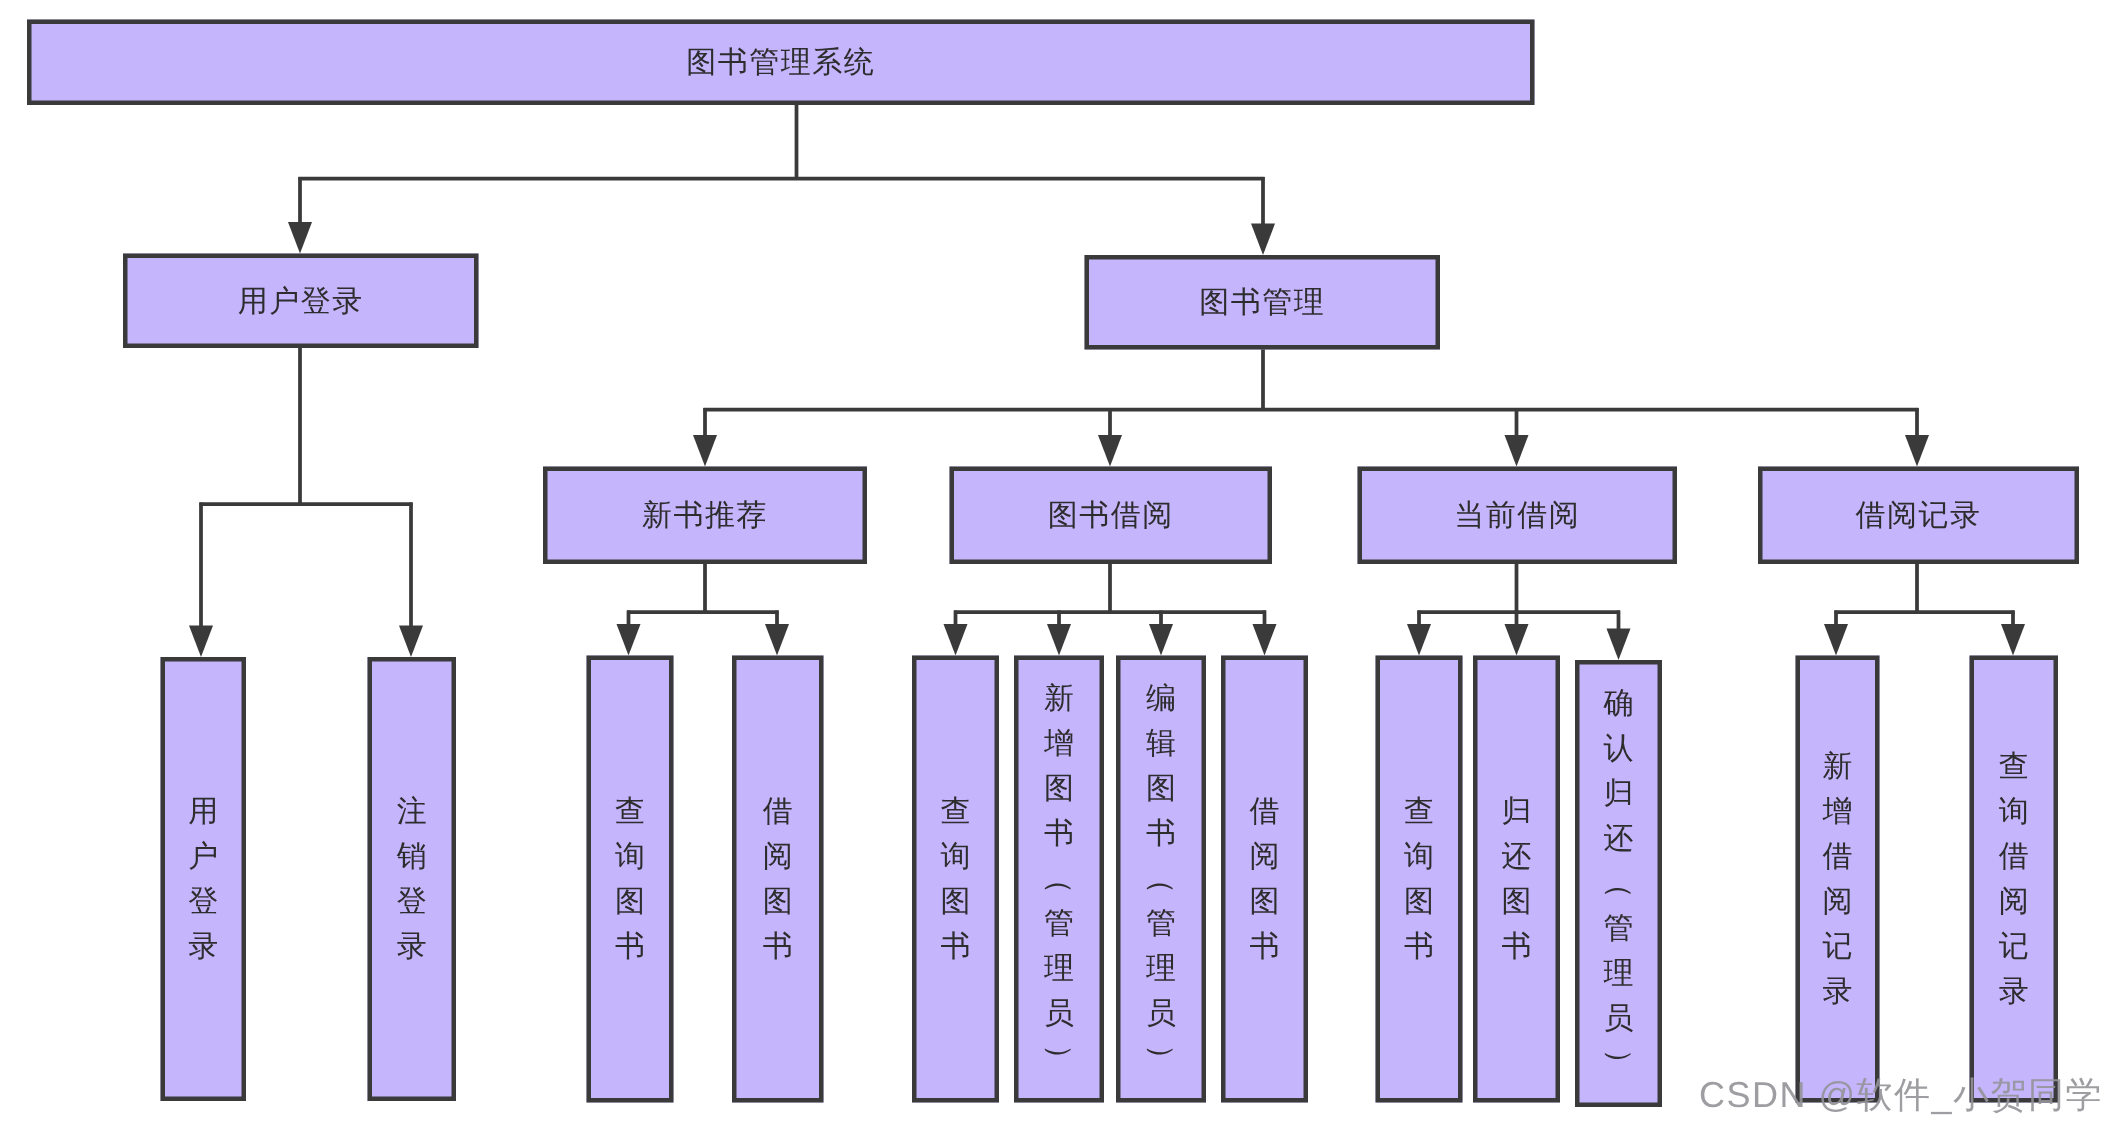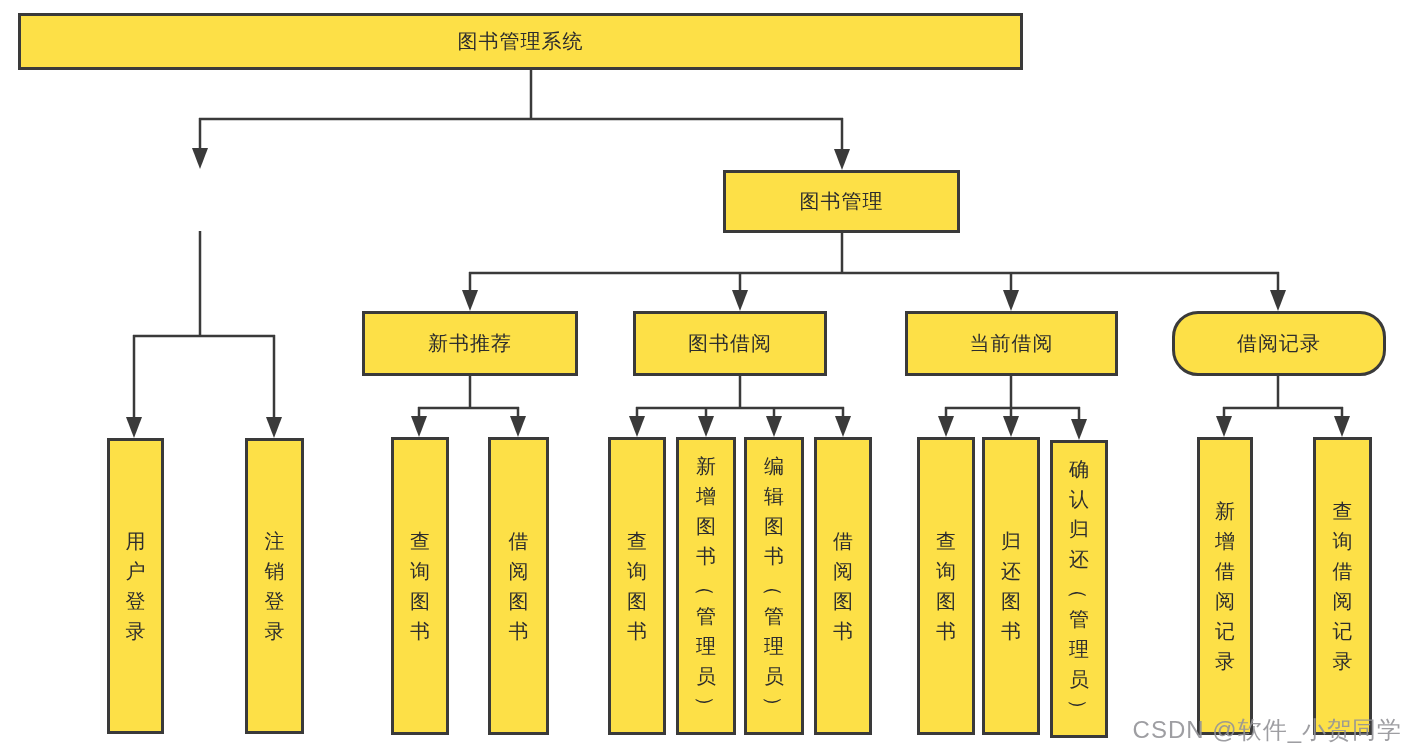--- a/index.html
+++ b/index.html
@@ -13,21 +13,21 @@
   }
   #connectors {
     position: absolute;
     left: 0; top: 0;
     width: 1405px; height: 747px;
     pointer-events: none;
   }
   .node {
     position: absolute;
     box-sizing: border-box;
-    background: #fde047;
+    background: #c4b5fd;
     border: 3px solid #3a3a3a;
     display: flex;
     align-items: center;
     justify-content: center;
     color: #2d2d2d;
   }
   .node.h span {
     font-size: 20px;
     letter-spacing: 1px;
     white-space: nowrap;
@@ -148,34 +148,37 @@
     <g fill="#3a3a3a" stroke="none">
       <polygon points="1216,416 1232,416 1224,437"></polygon>
       <polygon points="1334,416 1350,416 1342,437"></polygon>
     </g>
   </svg>
 
   <div class="node h" style="left:18px; top:13px; width:1005px; height:57px;">
     <span>图书管理系统</span>
   </div>
 
+  <div class="node h" style="left:82px; top:169px; width:237px; height:63px;">
+    <span>用户登录</span>
+  </div>
   <div class="node h" style="left:362px; top:311px; width:216px; height:65px;">
     <span>新书推荐</span>
   </div>
 
   <div class="node h" style="left:723px; top:170px; width:237px; height:63px;">
     <span>图书管理</span>
   </div>
-  <div class="node h" style="left:633px; top:311px; width:194px; height:65px;">
+  <div class="node h" style="left:633px; top:311px; width:215px; height:65px;">
     <span>图书借阅</span>
   </div>
   <div class="node h" style="left:905px; top:311px; width:213px; height:65px;text-align:right;">
     <span>当前借阅</span>
   </div>
-  <div class="node h" style="left:1172px; top:311px; width:214px; height:65px;border-radius:26px;">
+  <div class="node h" style="left:1172px; top:311px; width:214px; height:65px;">
     <span>借阅记录</span>
   </div>
 
   <div class="node v" style="left:107px; top:438px; width:57px; height:296px;">
     <span class="vtext">
         <span>用</span>
         <span>户</span>
         <span>登</span>
         <span>录</span>
       </span>

